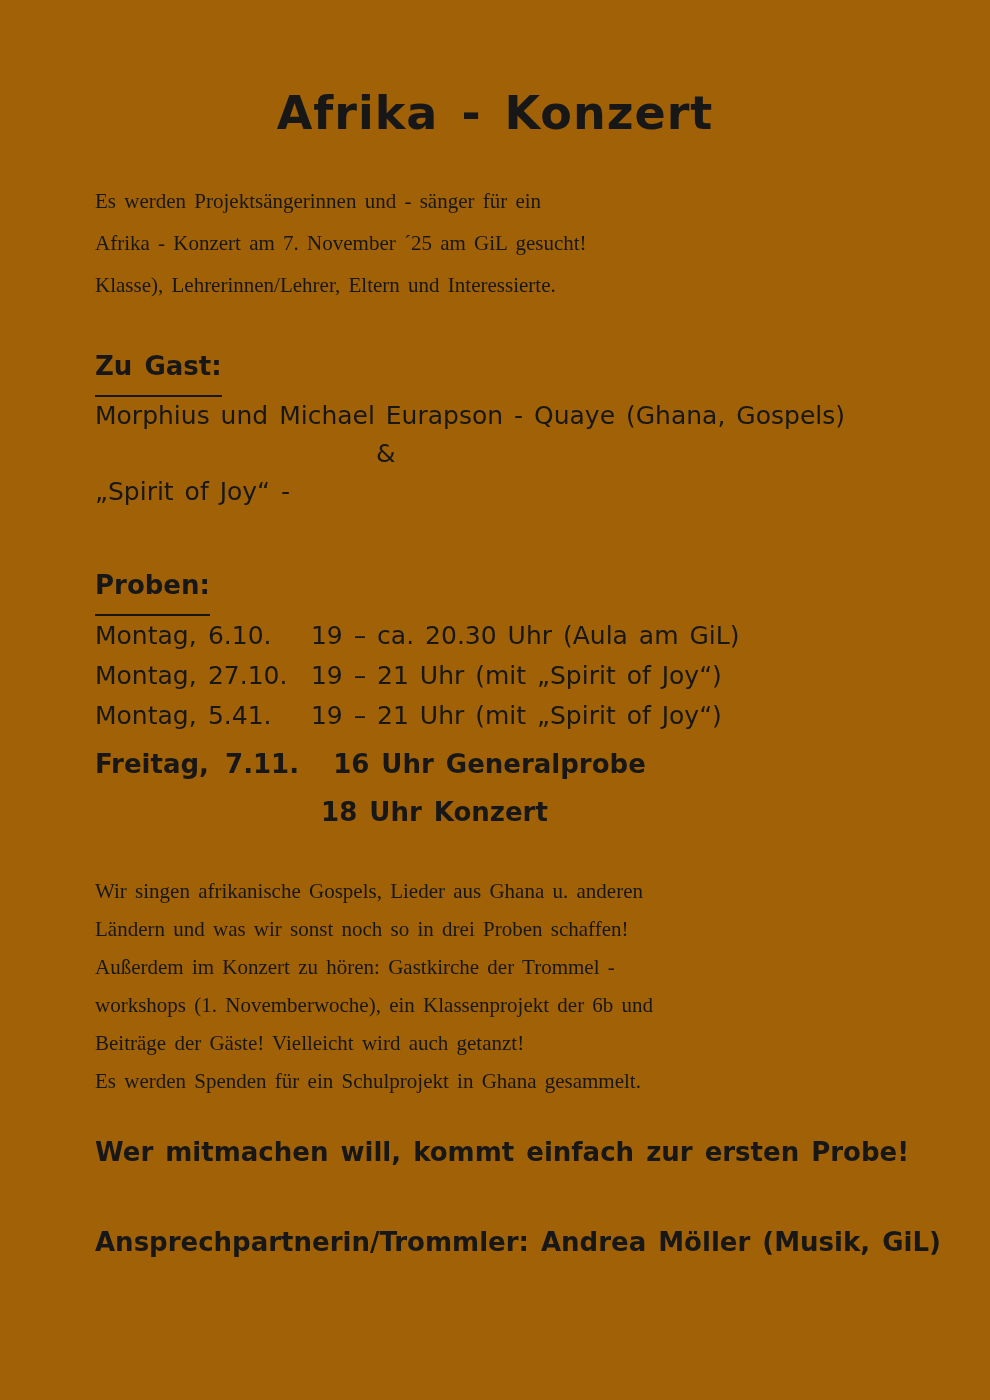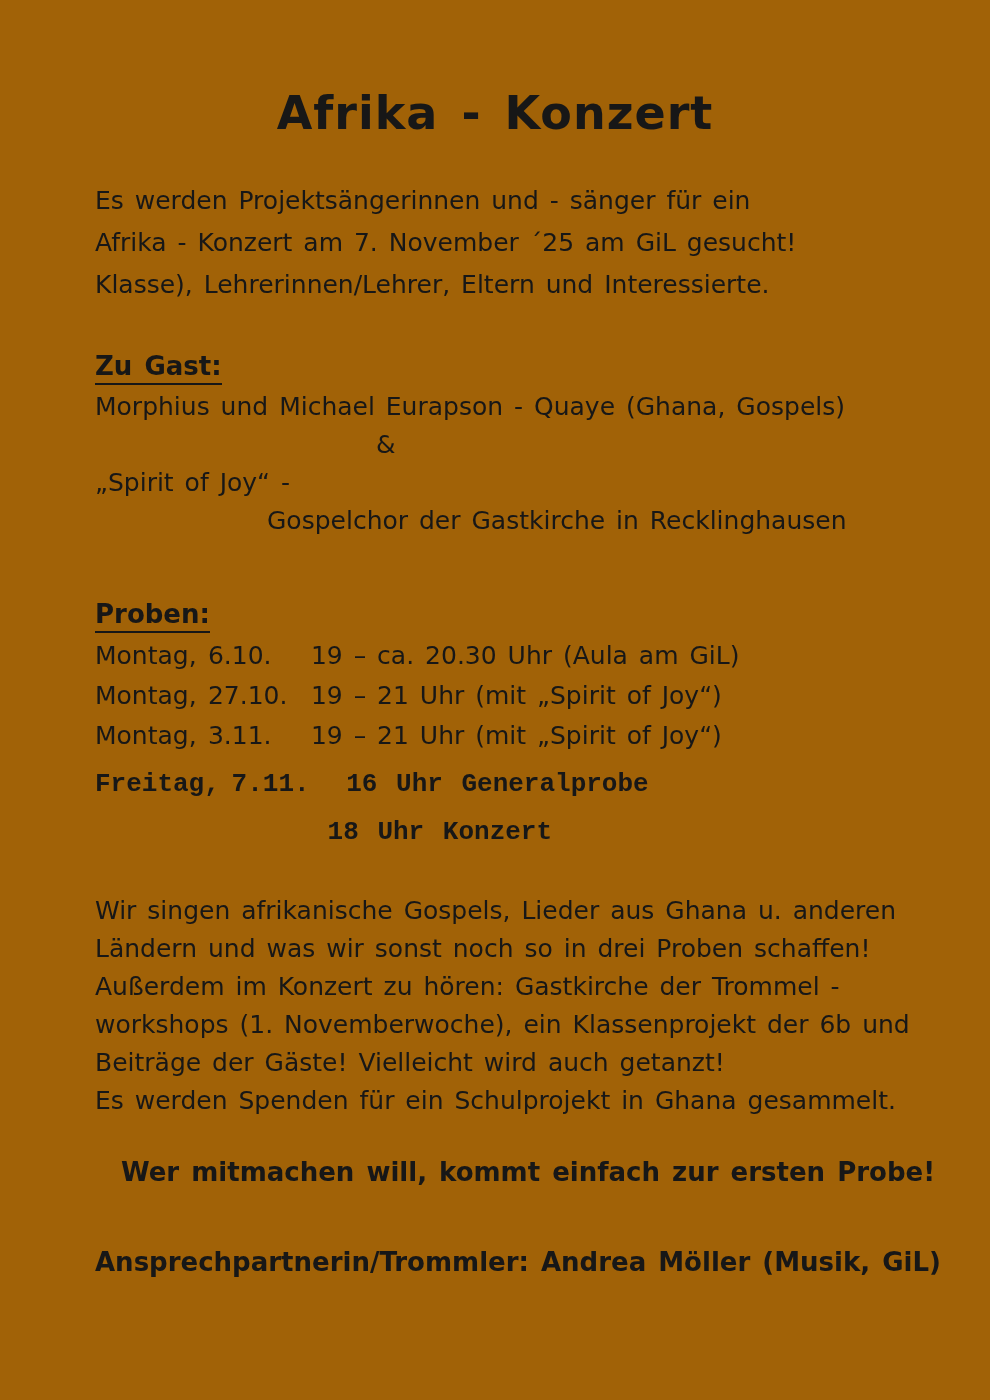--- a/index.html
+++ b/index.html
@@ -23,52 +23,51 @@
   .title {
     margin: 0 -55px 0 -95px;
     text-align: center;
     font-size: 46px;
     line-height: 62px;
     font-weight: bold;
     letter-spacing: 1px;
     word-spacing: 6px;
   }
   .line { white-space: nowrap; }
-  .para { font-size: 25px; }
+  .para { font-size: 21px; font-family: Liberation Serif, serif; }
   .intro { margin-top: 36px; }
   .intro .line { line-height: 42px; }
   .section-heading-row { line-height: 44px; font-size: 26px; }
   .section-heading {
     font-weight: bold;
     border-bottom: 2px solid #171717;
-    padding-bottom: 2px;
+    padding-bottom: 14px;
     display: inline-block;
     line-height: 30px;
   }
   .guests { margin-top: 38px; font-size: 25px; }
   .guests .line { line-height: 38px; }
   .guests .amp { margin-left: 281px; }
   .guests .choir-desc { margin-left: 172px; }
   .rehearsals { margin-top: 52px; font-size: 25px; }
   .sched-row { line-height: 40px; white-space: nowrap; }
   .sched-row .day  { display: inline-block; width: 102px; }
   .sched-row .date { display: inline-block; width: 92px; }
   .final-block { margin-top: 4px; font-size: 26px; font-weight: bold; }
-  .final-block .sched-row { line-height: 48px; font-family: Liberation Mono, monospace; }
+  .final-block .sched-row { line-height: 48px; }
   .final-block .day  { display: inline-block; width: 118px; }
   .final-block .date { display: inline-block; width: 96px; }
   .final-block .spacer { display: inline-block; width: 214px; }
   .desc { margin-top: 36px; }
   .desc .line { line-height: 38px; }
   .cta {
     margin-top: 32px;
     font-size: 26px;
     font-weight: bold;
     line-height: 40px;
-    text-align: right;
   }
   .contact {
     margin-top: 50px;
     font-size: 26px;
     font-weight: bold;
     line-height: 40px;
   }
 </style>
 </head>
 <body>
@@ -83,41 +82,40 @@
     <div class="line">Klasse), Lehrerinnen/Lehrer, Eltern und Interessierte.</div>
   </div>
 
   <div class="guests">
     <div class="section-heading-row">
       <span class="section-heading">Zu Gast:</span>
     </div>
     <div class="line">Morphius und Michael Eurapson - Quaye (Ghana, Gospels)</div>
     <div class="line amp">&amp;</div>
     <div class="line">„Spirit of Joy“ -</div>
-    <div class="line choir-desc">Gospelchor der Gastkirche in Recklinghausen</div>
   </div>
 
   <div class="rehearsals">
     <div class="section-heading-row">
       <span class="section-heading">Proben:</span>
     </div>
 
     <div class="sched-row">
       <span class="day">Montag,</span>
       <span class="date">6.10.</span>
       <span class="time">19 – ca. 20.30 Uhr (Aula am GiL)</span>
     </div>
     <div class="sched-row">
       <span class="day">Montag,</span>
       <span class="date">27.10.</span>
       <span class="time">19 – 21 Uhr (mit „Spirit of Joy“)</span>
     </div>
     <div class="sched-row">
       <span class="day">Montag,</span>
-      <span class="date">3.11.</span>
+      <span class="date">5.41.</span>
       <span class="time">19 – 21 Uhr (mit „Spirit of Joy“)</span>
     </div>
 
     <div class="final-block">
       <div class="sched-row">
         <span class="day">Freitag,</span>
         <span class="date">7.11.</span>
         <span class="time">16 Uhr Generalprobe</span>
       </div>
       <div class="sched-row">

